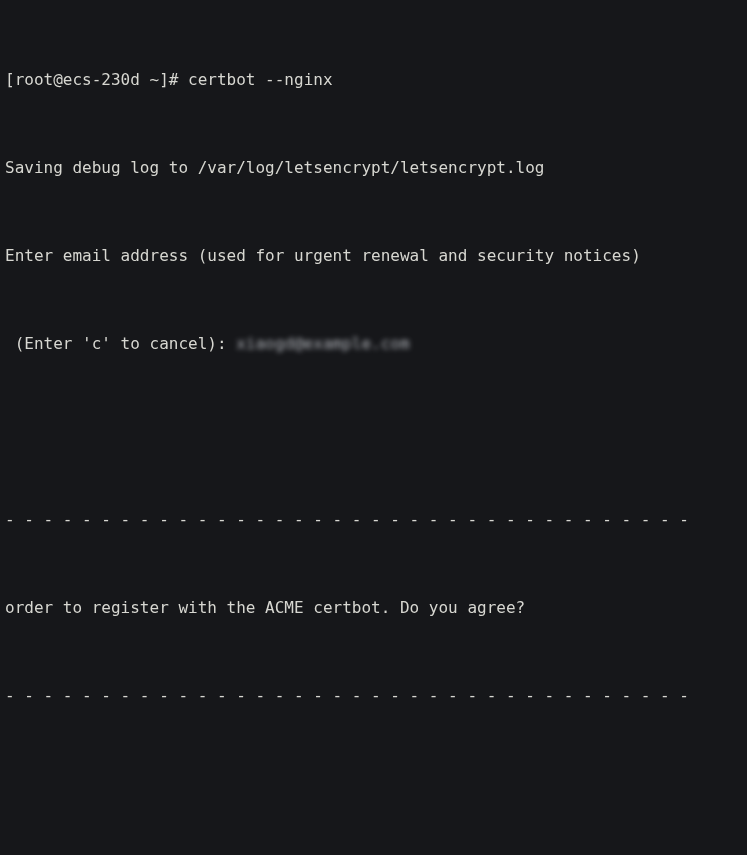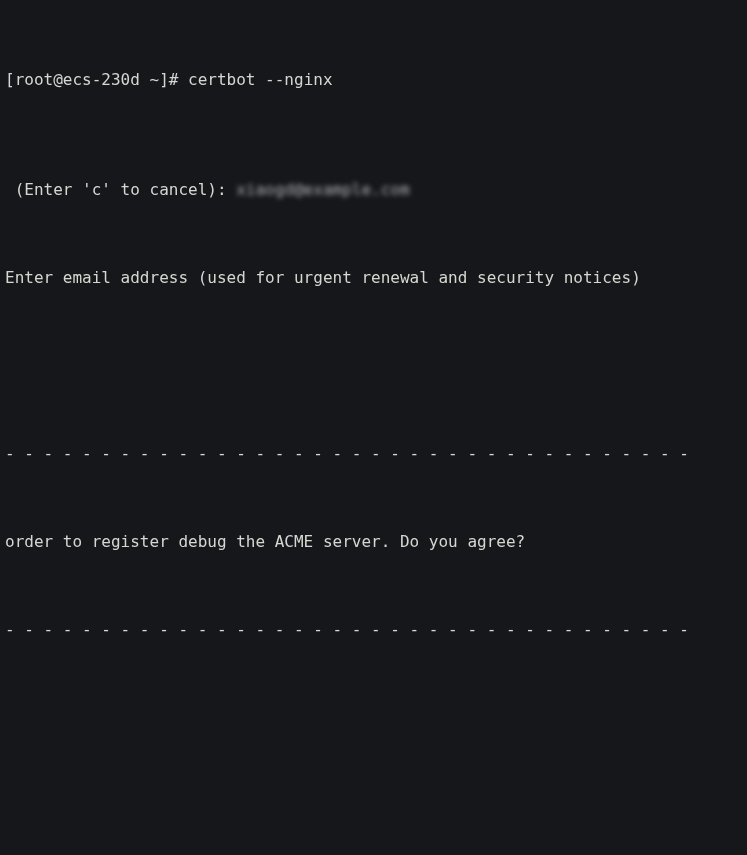--- a/index.html
+++ b/index.html
@@ -48,30 +48,31 @@
   }
   .inline { display: inline; white-space: pre; }
 </style>
 </head>
 <body>
 
 <div id="terminal">
 
   <div class="line"><span class="inline">[root@ecs-230d ~]# </span><span class="inline">certbot --nginx</span></div>
 
+  <div class="line">Saving debug log to /var/log/letsencrypt/letsencrypt.log</div>
+
+  <div class="line">Enter email address (used for urgent renewal and security notices)</div>
 
   <div class="line"><span class="inline"> (Enter 'c' to cancel): </span><span class="inline redacted">xiaogd@example.com</span></div>
-
-  <div class="line">Enter email address (used for urgent renewal and security notices)</div>
 
   <div class="blank"></div>
 
   <div class="line sep">- - - - - - - - - - - - - - - - - - - - - - - - - - - - - - - - - - - -</div>
 
-  <div class="line">order to register debug the ACME server. Do you agree?</div>
+  <div class="line">order to register with the ACME certbot. Do you agree?</div>
 
   <div class="line sep">- - - - - - - - - - - - - - - - - - - - - - - - - - - - - - - - - - - -</div>
 
   
 
   
   
 
   
 

